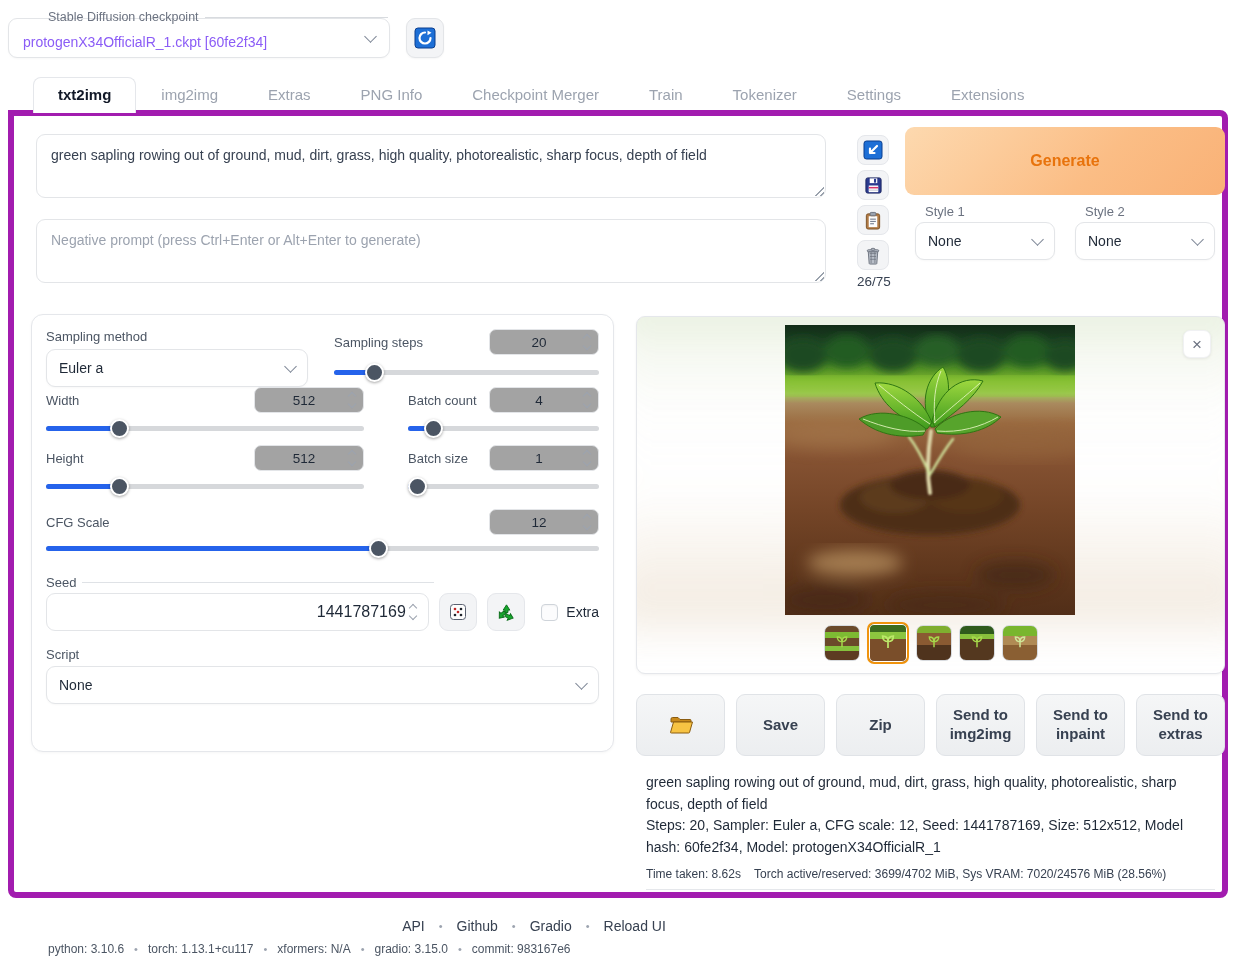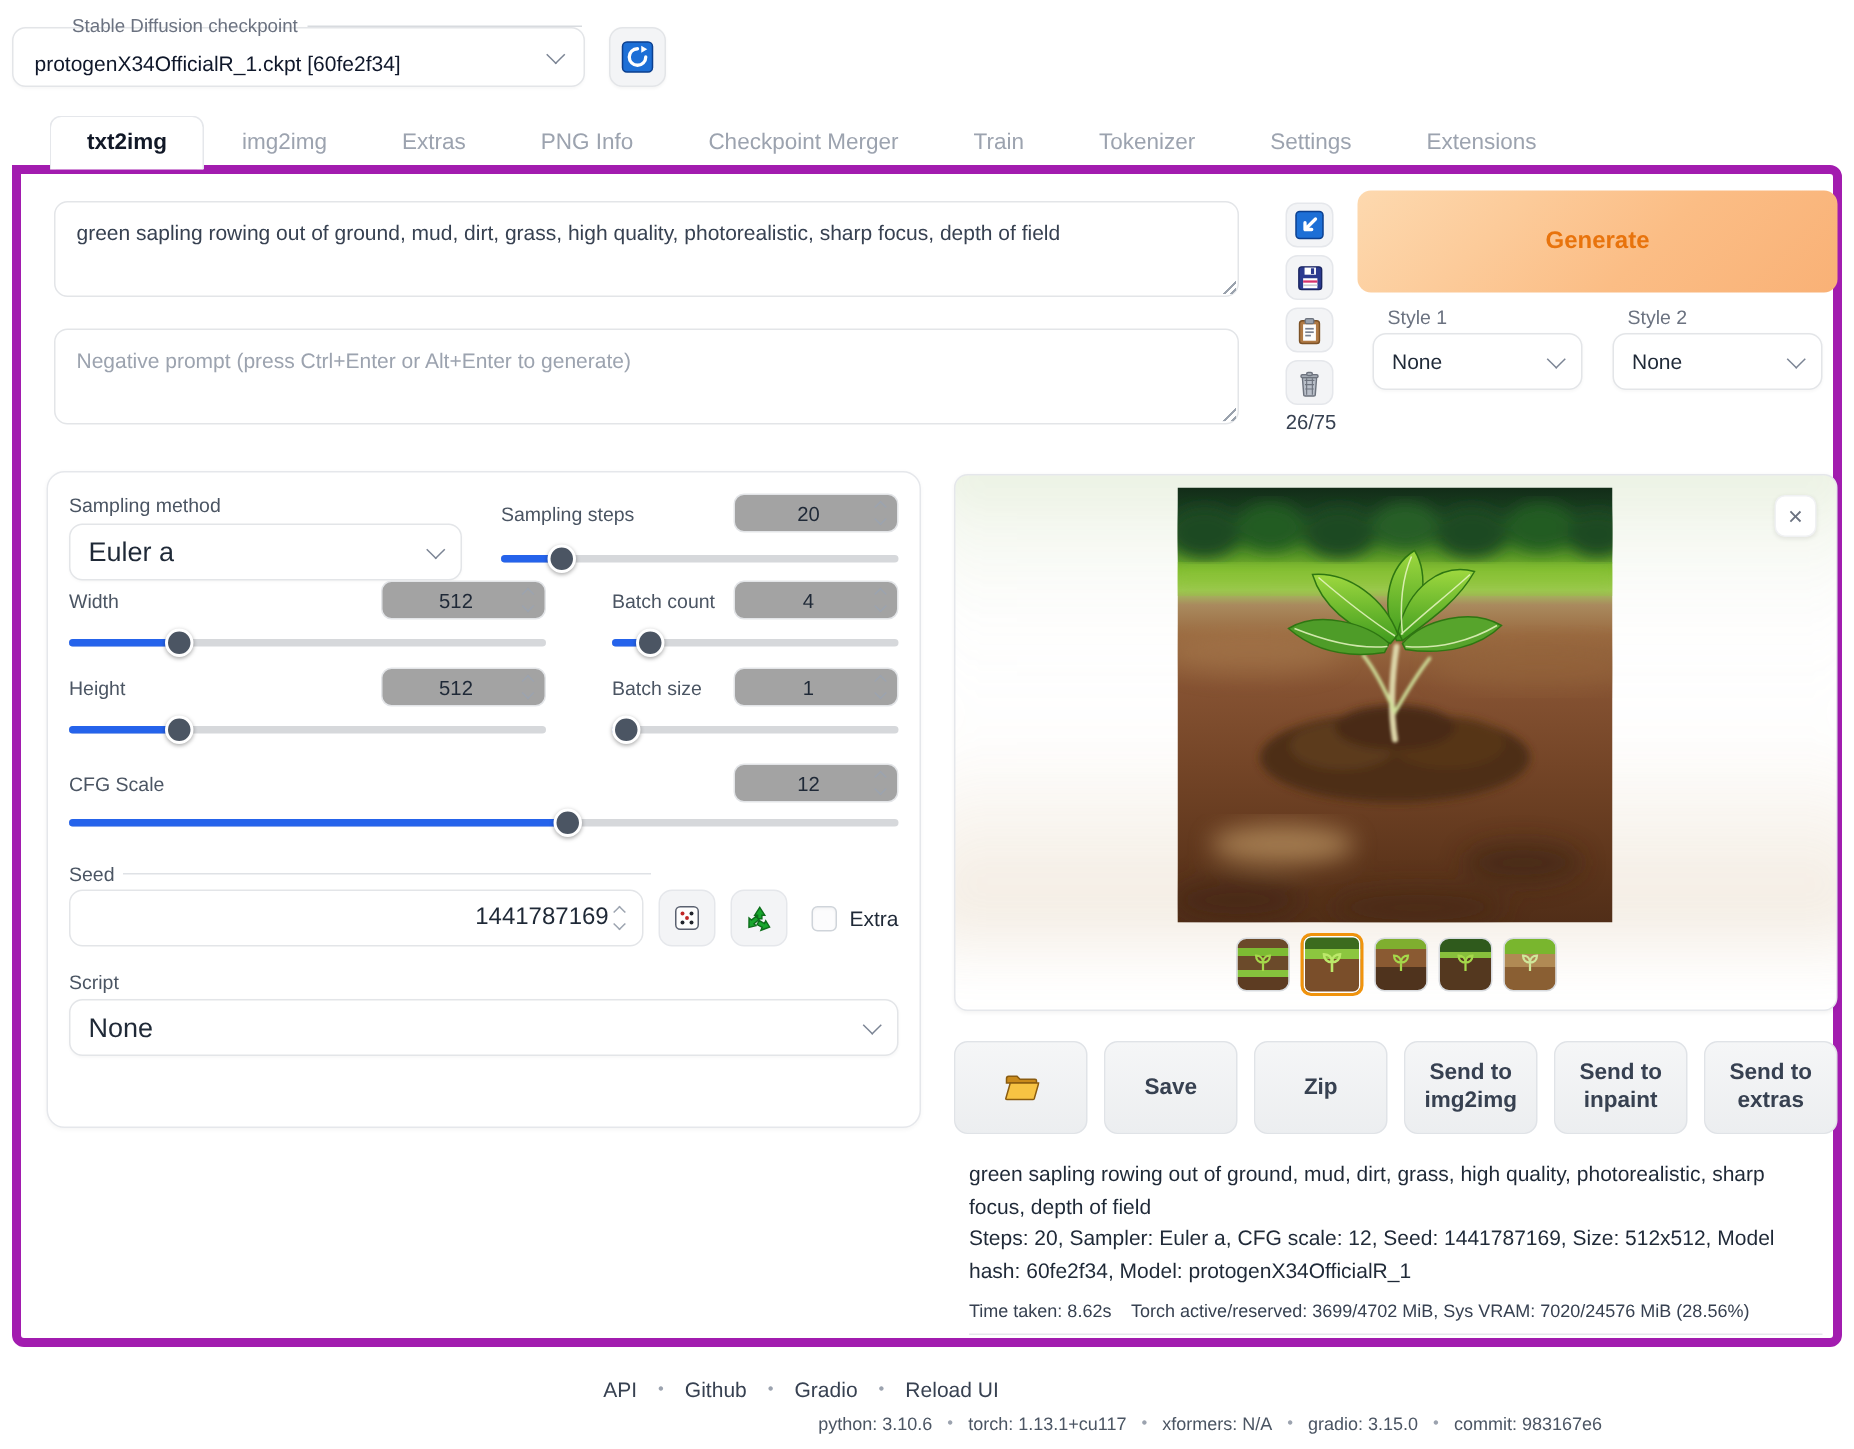--- a/index.html
+++ b/index.html
@@ -14,21 +14,21 @@
   
   .header { position:absolute; left:8px; top:6px; }
   .ckpt-label-row { position:absolute; left:40px; top:4px; width:340px; display:flex; align-items:center; gap:6px; z-index:2; }
   .ckpt-label-row .lbl { font-size:12.5px; color:#6b7280; white-space:nowrap; background:transparent; }
   .ckpt-label-row .line { flex:1; height:1px; background:#d8dbdf; }
   .ckpt-select {
     position:absolute; left:0; top:12px; width:382px; height:40px;
     background:#fff; border:1px solid #e3e5e8; border-radius:9px;
     display:flex; align-items:center; padding:0 14px; box-shadow:0 1px 2px rgba(0,0,0,.03);
   }
-  .ckpt-select .val { font-size:14px; color:#0f172a; flex:1; padding-top:8px; }
+  .ckpt-select .val { font-size:14px; color:#8b5cf6; flex:1; padding-top:8px; }
   .chev { width:9px; height:9px; border-right:1.8px solid #7b8494; border-bottom:1.8px solid #7b8494; transform:rotate(45deg); margin-top:-4px; }
   .refresh-btn {
     position:absolute; left:398px; top:12px; width:38px; height:40px;
     background:#f3f4f6; border:1px solid #e3e5e8; border-radius:9px;
     display:flex; align-items:center; justify-content:center; cursor:pointer;
     box-shadow:0 1px 2px rgba(0,0,0,.04);
   }
   
   .tabs { position:absolute; left:8px; top:76px; width:1220px; display:flex; align-items:flex-end; z-index:3;margin-left:25px; }
   .tab {
@@ -83,21 +83,21 @@
   }
   .flabel { font-size:13px; color:#4b5563; }
   .row-sampling { display:flex; gap:26px; }
   .samp-left { width:262px; }
   .samp-right { flex:1; }
   .lab-num-row { display:flex; align-items:center; justify-content:space-between; margin-bottom:4px; }
   .dd {
     height:38px; background:#fff; border:1px solid #e3e5e8; border-radius:9px;
     display:flex; align-items:center; padding:0 12px; cursor:pointer; box-shadow:0 1px 2px rgba(0,0,0,.03);
   }
-  .dd .val { flex:1; font-size:18px; color:#1f2937; }
+  .dd .val { flex:1; font-size:14px; color:#1f2937; }
   .numbox {
     width:110px; height:26px; background:#a3a3a3; border:1px solid #e3e5e8; border-radius:7px;
     display:flex; align-items:center; padding:0 4px 0 8px;
   }
   .numbox input {
     flex:1; border:none; outline:none; font-family:"Liberation Sans", sans-serif;
     font-size:13.5px; color:#1f2937; text-align:center; width:60px; background:transparent;
   }
   .spinner { display:flex; flex-direction:column; gap:2px; align-items:center; width:14px; }
   .spin-up { width:6px; height:6px; border-left:1.6px solid #9ca3af; border-top:1.6px solid #9ca3af; transform:rotate(45deg); }
@@ -163,21 +163,21 @@
   .gen-info { margin-top:16px; padding:0 10px; }
   .gen-info .ptext { font-size:14px; color:#1f2937; line-height:1.55; max-width:560px; }
   .gen-info .params { font-size:14px; color:#1f2937; line-height:1.55; max-width:560px; }
   .gen-info .meta { font-size:12px; color:#374151; margin-top:8px; padding-bottom:8px; border-bottom:1px solid #e5e7eb; }
   .gen-info .meta .sep { display:inline-block; width:10px; }
   
   .footer { position:absolute; left:0; top:918px; width:1068px; text-align:center; }
   .footer-links { font-size:14px; color:#374151; display:flex; justify-content:center; gap:14px; align-items:center; }
   .footer-links a { color:#374151; text-decoration:none; cursor:pointer; }
   .dot { color:#9ca3af; font-size:11px; }
-  .footer-vers { margin-top:8px; font-size:12px; color:#4b5563; display:flex; justify-content:flex-end; gap:10px; align-items:center; }
+  .footer-vers { margin-top:8px; font-size:12px; color:#4b5563; display:flex; justify-content:flex-start; gap:10px; align-items:center;margin-left:48px; }
 </style>
 </head>
 <body>
 
 <div class="header" style="width:440px; height:60px;">
   <div class="ckpt-label-row">
     <span class="lbl">Stable Diffusion checkpoint</span>
     <div class="line"></div>
   </div>
   <div class="ckpt-select">

